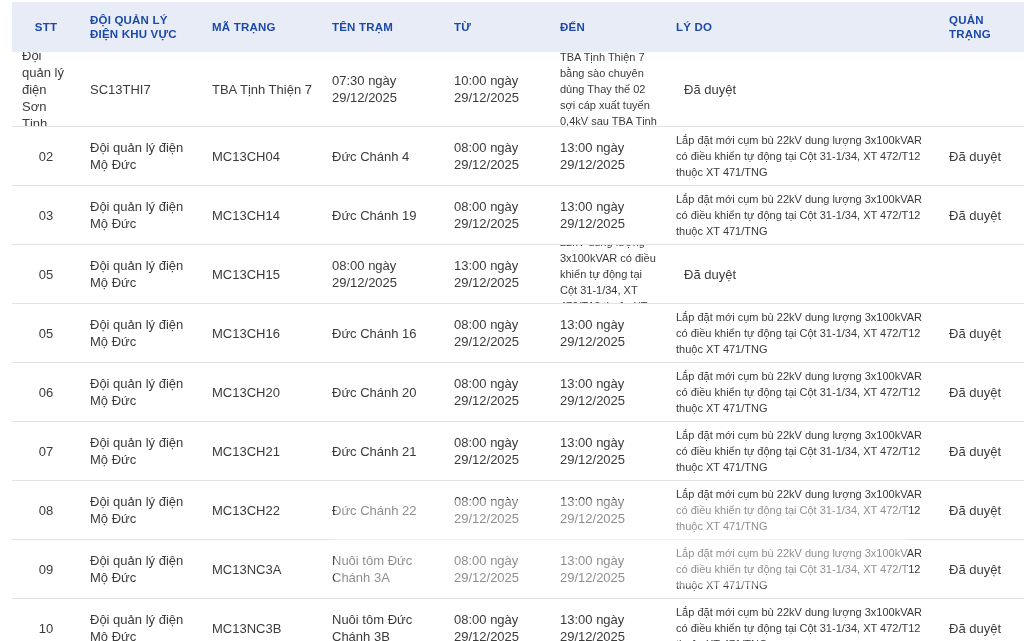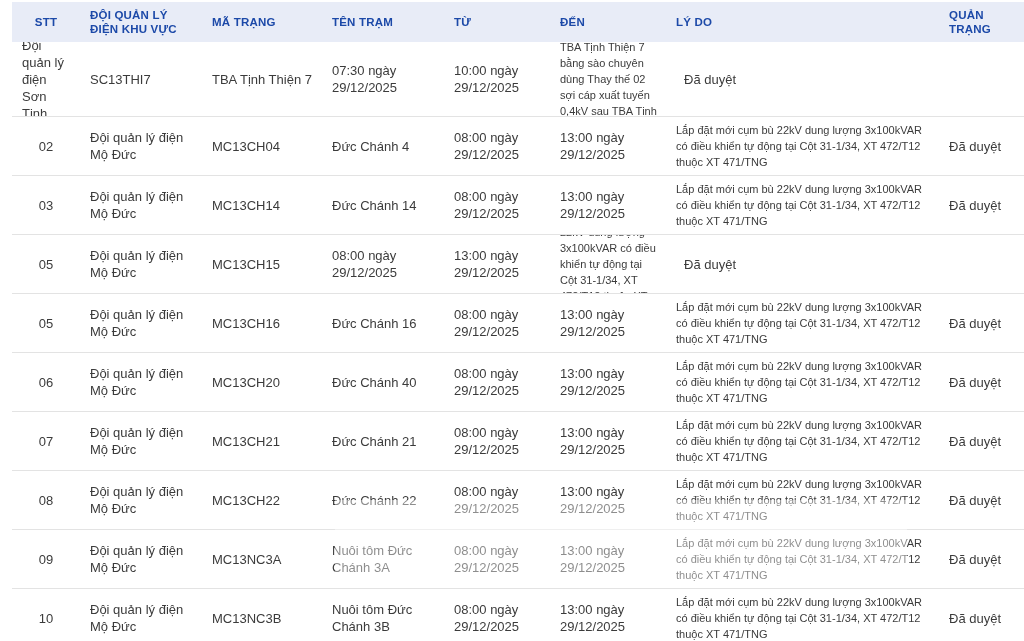--- a/index.html
+++ b/index.html
@@ -9,21 +9,21 @@
     font-family:"Liberation Sans","DejaVu Sans",sans-serif;
     --cols:68px 122px 120px 122px 106px 116px 265px 1fr;
     --header-bg:#e8ecf7;
     --header-text:#1c49a8;
     --text:#3b3b3b;
     --divider:#e3e3e3;
   }
   .table{position:absolute;left:12px;top:2px;width:1012px}
   .thead{
     display:grid;grid-template-columns:var(--cols);
-    background:var(--header-bg);height:40px;align-items:center;
+    background:var(--header-bg);height:50px;align-items:center;
   }
   .th{
     display:flex;align-items:center;
     color:var(--header-text);font-size:11.5px;font-weight:700;
     line-height:14px;padding:0 10px;letter-spacing:.2px;
   }
   .th.center{justify-content:center;padding:0}
   .th.status{padding-left:18px}
   .tbody{width:1012px}
   .row{
@@ -76,21 +76,21 @@
         <div class="cell">Đức Chánh 4</div>
         <div class="cell">08:00 ngày 29/12/2025</div>
         <div class="cell">13:00 ngày 29/12/2025</div>
         <div class="cell reason">Lắp đặt mới cụm bù 22kV dung lượng 3x100kVAR có điều khiển tự động tại Cột 31-1/34, XT 472/T12 thuộc XT 471/TNG</div>
         <div class="cell status">Đã duyệt</div>
       </div>
       <div class="row">
         <div class="cell center">03</div>
         <div class="cell">Đội quản lý điện Mộ Đức</div>
         <div class="cell">MC13CH14</div>
-        <div class="cell">Đức Chánh 14</div>
+        <div class="cell">Đức Chánh 19</div>
         <div class="cell">08:00 ngày 29/12/2025</div>
         <div class="cell">13:00 ngày 29/12/2025</div>
         <div class="cell reason">Lắp đặt mới cụm bù 22kV dung lượng 3x100kVAR có điều khiển tự động tại Cột 31-1/34, XT 472/T12 thuộc XT 471/TNG</div>
         <div class="cell status">Đã duyệt</div>
       </div>
       <div class="row">
         <div class="cell center">05</div>
         <div class="cell">Đội quản lý điện Mộ Đức</div>
         <div class="cell">MC13CH15</div>
         <div class="cell">08:00 ngày 29/12/2025</div>
@@ -105,21 +105,21 @@
         <div class="cell">Đức Chánh 16</div>
         <div class="cell">08:00 ngày 29/12/2025</div>
         <div class="cell">13:00 ngày 29/12/2025</div>
         <div class="cell reason">Lắp đặt mới cụm bù 22kV dung lượng 3x100kVAR có điều khiển tự động tại Cột 31-1/34, XT 472/T12 thuộc XT 471/TNG</div>
         <div class="cell status">Đã duyệt</div>
       </div>
       <div class="row">
         <div class="cell center">06</div>
         <div class="cell">Đội quản lý điện Mộ Đức</div>
         <div class="cell">MC13CH20</div>
-        <div class="cell">Đức Chánh 40</div>
+        <div class="cell">Đức Chánh 20</div>
         <div class="cell">08:00 ngày 29/12/2025</div>
         <div class="cell">13:00 ngày 29/12/2025</div>
         <div class="cell reason">Lắp đặt mới cụm bù 22kV dung lượng 3x100kVAR có điều khiển tự động tại Cột 31-1/34, XT 472/T12 thuộc XT 471/TNG</div>
         <div class="cell status">Đã duyệt</div>
       </div>
       <div class="row">
         <div class="cell center">07</div>
         <div class="cell">Đội quản lý điện Mộ Đức</div>
         <div class="cell">MC13CH21</div>
         <div class="cell">Đức Chánh 21</div>

